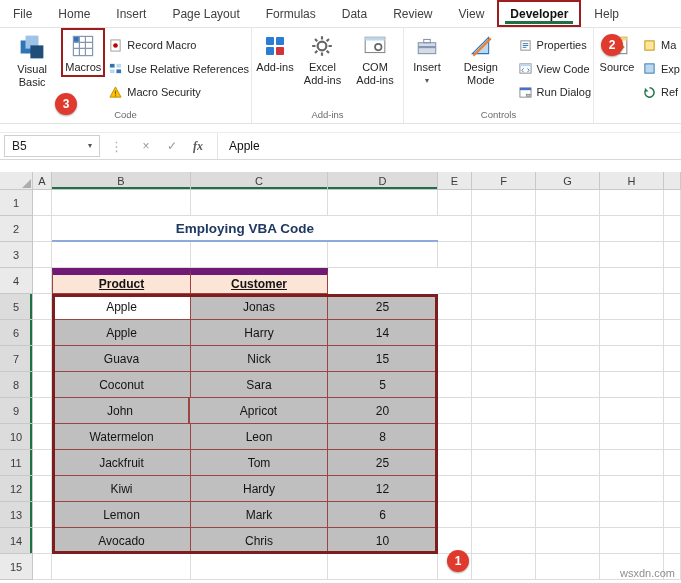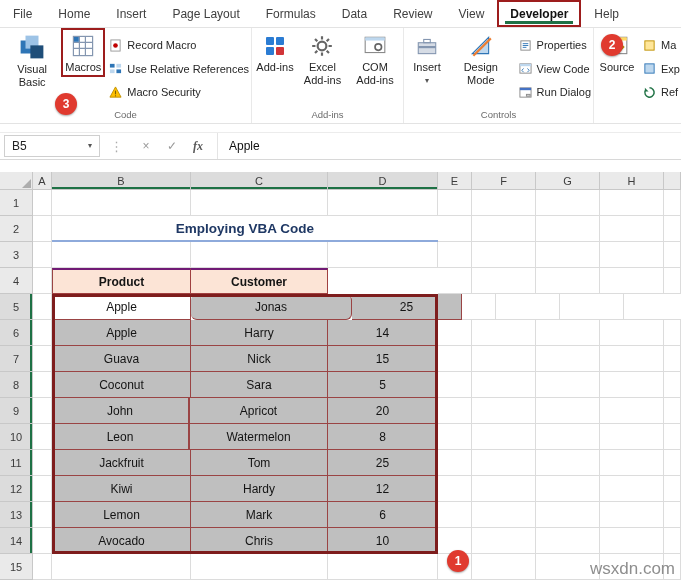--- a/index.html
+++ b/index.html
@@ -39,34 +39,34 @@
   
   #sheet-area{position:relative;margin-top:12px;width:681px;height:411px;overflow:hidden;background:#fff;}
   .g-row{display:flex;height:26px;}
   .g-header-row{height:18px;}
   .g-cell{flex:0 0 auto;display:flex;align-items:center;justify-content:center;border-right:1px solid #DCDCDC;border-bottom:1px solid #DCDCDC;font-size:12px;color:#141414;background:#fff;overflow:hidden;}
   .g-colhead,.g-rowhead,.g-corner{background:#EAEAEA;border-right:1px solid #C8C8C8;border-bottom:1px solid #C8C8C8;font-size:11px;color:#3C3C3C;}
   .g-corner{position:relative;}
   .corner-tri{position:absolute;right:1px;bottom:1px;width:0;height:0;border-left:9px solid transparent;border-bottom:9px solid #ADADAD;}
   .sel-col{background:#DCDCDC;box-shadow:inset 0 -2px 0 var(--excel-green,#1E7145);}
   .sel-row{background:#DCDCDC;box-shadow:inset -2px 0 0 var(--excel-green,#1E7145);}
-  .t-head{background:var(--table-header-bg,#FCE4D6);font-weight:bold;border-right-color:#A04040;border-bottom-color:#A04040;border-top:2px solid #701a75;}
+  .t-head{background:var(--table-header-bg,#FCE4D6);font-weight:bold;border-right-color:#A04040;border-bottom-color:#A04040;border-top:7px solid #701a75;text-decoration:underline;}
   .t-data{background:var(--table-cell-bg,#BFBFBF);border-right-color:#9A4444;border-bottom-color:#9A4444;}
   .t-first{border-left:1px solid #9A4444;}
   .t-active{background:#fff;}
 
   .title-merge{position:absolute;left:52px;top:44px;width:386px;height:26px;background:#fff;border-bottom:2px solid #8EAADB;display:flex;align-items:center;justify-content:center;font-size:13.5px;font-weight:bold;color:var(--title-text,#1F3864);z-index:5;}
   .table-outline{position:absolute;left:52px;top:122px;width:386px;height:260px;border:3px solid #7E1D1D;pointer-events:none;z-index:10;}
 
   
   .circle{position:absolute;width:22px;height:22px;border-radius:50%;background:var(--annotation-red,#E03A2F);color:#fff;font-size:12px;font-weight:bold;display:flex;align-items:center;justify-content:center;box-shadow:0 1px 2px rgba(0,0,0,.35);z-index:30;}
   .c1{left:447px;top:378px;}
   .c2{left:601px;top:34px;}
   .c3{left:55px;top:93px;}
-  .watermark{position:absolute;right:6px;bottom:4px;font-size:17px;color:#8E8E8E;z-index:30;}
+  .watermark{position:absolute;right:6px;bottom:4px;font-size:11px;color:#8E8E8E;z-index:30;}
 </style>
 </head>
 <body>
 
 <div class="screen">
 
   <div class="tabbar">
     <div class="tab">File</div>
     <div class="tab">Home</div>
     <div class="tab">Insert</div>
@@ -349,21 +349,21 @@
           <div class="g-cell g-body" style="width: 34px;"></div>
           <div class="g-cell g-body" style="width: 64px;"></div>
           <div class="g-cell g-body" style="width: 64px;"></div>
           <div class="g-cell g-body" style="width: 64px;"></div>
           <div class="g-cell g-body" style="width: 17px;"></div>
         </div>
         <div class="g-row">
           <div class="g-cell g-rowhead sel-row" style="width: 33px;">5</div>
           <div class="g-cell g-body" style="width: 19px;"></div>
           <div class="g-cell g-body t-data t-active t-first" style="width: 139px;">Apple</div>
-          <div class="g-cell g-body t-data" style="width: 161px; border-radius: 6px;">Jonas</div>
+          <div class="g-cell g-body t-data" style="width: 137px;">Jonas</div>
           <div class="g-cell g-body t-data" style="width: 110px;">25</div>
           <div class="g-cell g-body" style="width: 34px;"></div>
           <div class="g-cell g-body" style="width: 64px;"></div>
           <div class="g-cell g-body" style="width: 64px;"></div>
           <div class="g-cell g-body" style="width: 64px;"></div>
           <div class="g-cell g-body" style="width: 17px;"></div>
         </div>
         <div class="g-row">
           <div class="g-cell g-rowhead sel-row" style="width: 33px;">6</div>
           <div class="g-cell g-body" style="width: 19px;"></div>
@@ -408,22 +408,22 @@
           <div class="g-cell g-body t-data" style="width: 110px;">20</div>
           <div class="g-cell g-body" style="width: 34px;"></div>
           <div class="g-cell g-body" style="width: 64px;"></div>
           <div class="g-cell g-body" style="width: 64px;"></div>
           <div class="g-cell g-body" style="width: 64px;"></div>
           <div class="g-cell g-body" style="width: 17px;"></div>
         </div>
         <div class="g-row">
           <div class="g-cell g-rowhead sel-row" style="width: 33px;">10</div>
           <div class="g-cell g-body" style="width: 19px;"></div>
+          <div class="g-cell g-body t-data t-first" style="width: 139px;">Watermelon</div>
           <div class="g-cell g-body t-data" style="width: 137px;">Leon</div>
-          <div class="g-cell g-body t-data t-first" style="width: 139px;">Watermelon</div>
           <div class="g-cell g-body t-data" style="width: 110px;">8</div>
           <div class="g-cell g-body" style="width: 34px;"></div>
           <div class="g-cell g-body" style="width: 64px;"></div>
           <div class="g-cell g-body" style="width: 64px;"></div>
           <div class="g-cell g-body" style="width: 64px;"></div>
           <div class="g-cell g-body" style="width: 17px;"></div>
         </div>
         <div class="g-row">
           <div class="g-cell g-rowhead sel-row" style="width: 33px;">11</div>
           <div class="g-cell g-body" style="width: 19px;"></div>

